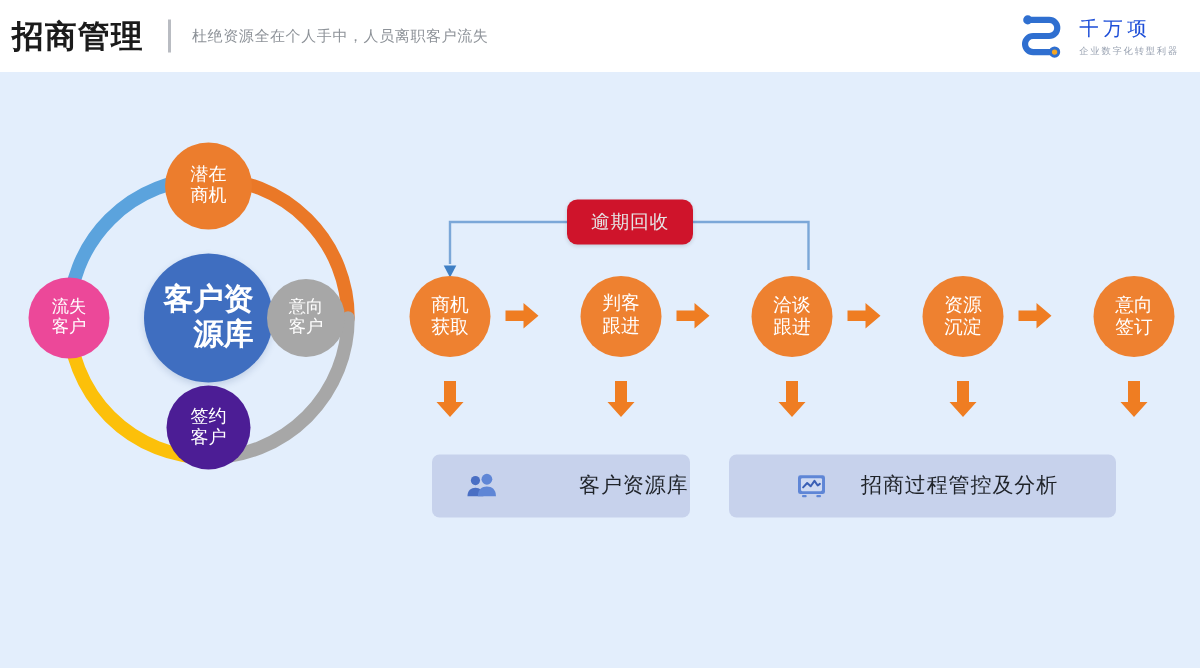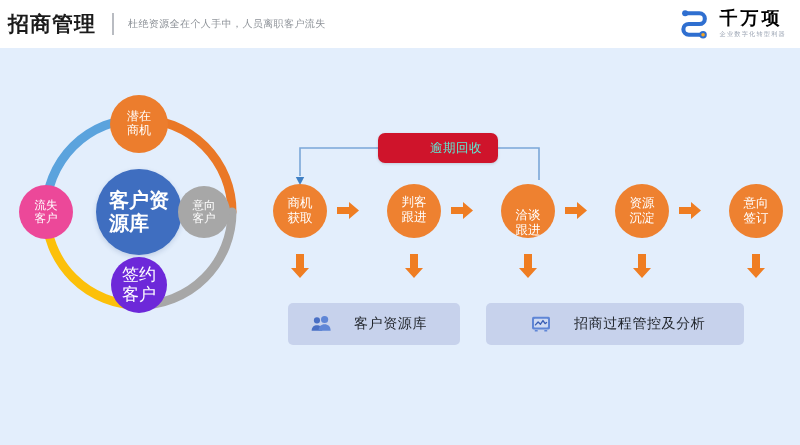--- a/index.html
+++ b/index.html
@@ -25,83 +25,82 @@
   #header-subtitle{
     font-size:10px;color:#8d9298;letter-spacing:.4px;
   }
   #logo{
     position:absolute;right:14px;top:7px;
     display:flex;align-items:center;
   }
   #logo-mark{width:36px;height:34px;margin-right:7px;}
   #logo-text-wrap{display:flex;flex-direction:column;justify-content:center;}
   #logo-name{
-    font-size:18px;font-weight:bold;color:#000000;letter-spacing:3px;
+    font-size:13px;font-weight:normal;color:#1d4ed8;letter-spacing:3px;
     line-height:19px;
   }
   #logo-tagline{
     font-size:6.2px;color:#9aa3b2;letter-spacing:1.2px;margin-top:2px;
   }
 
   
   #wheel{position:absolute;left:14px;top:92px;width:250px;height:240px;}
   #wheel svg{position:absolute;left:0;top:0;}
   .node{
     position:absolute;border-radius:50%;
     display:flex;flex-direction:column;align-items:center;justify-content:center;
-    color:#fff;text-align:left;line-height:1.15;
+    color:#fff;text-align:right;line-height:1.15;
   }
   #node-center{
     width:86px;height:86px;left:82px;top:77px;
     background:#3f6ec0;font-size:20px;font-weight:bold;
     box-shadow:0 2px 5px rgba(40,70,130,.18);
   }
   #node-top{
     width:58px;height:58px;left:96px;top:3px;
     background:#ec7d2d;font-size:12px;
   }
   #node-right{
     width:52px;height:52px;left:164px;top:94px;
     background:#a7a7a7;font-size:11.5px;
   }
   #node-bottom{
     width:56px;height:56px;left:97px;top:165px;
-    background:#6d28d9;font-size:17px;
+    background:#4c1d95;font-size:12px;
   }
   #node-left{
     width:54px;height:54px;left:5px;top:93px;
     background:#ec4899;font-size:11.5px;
   }
 
   
   #flow{position:absolute;left:266px;top:92px;width:524px;height:250px;}
   #flow svg{position:absolute;left:0;top:0;}
   .step{
     position:absolute;width:54px;height:54px;border-radius:50%;
     background:#ee8130;color:#fff;
     display:flex;flex-direction:column;align-items:center;justify-content:center;
     font-size:12.5px;line-height:1.2;text-align:center;
   }
   #badge{
     position:absolute;left:112px;top:41px;width:84px;height:30px;
     background:#cf142b;border-radius:7px;
     display:flex;align-items:center;justify-content:center;
-    color:#5eead4;font-size:12.5px;letter-spacing:.5px;
+    color:#e5e5e5;font-size:12.5px;letter-spacing:.5px;
     box-shadow:0 1px 3px rgba(0,0,0,.15);
-    padding-left:36px;
   }
 
   
   #panels{position:absolute;left:288px;top:303px;width:456px;height:42px;}
   .panel{
     position:absolute;height:42px;border-radius:5px;
     background:#c7d2ec;
     display:flex;align-items:center;
   }
-  #panel-left{left:0;width:172px;}
+  #panel-left{left:0;width:172px;gap:32px;}
   #panel-right{left:198px;width:258px;font-family:Liberation Serif, serif;}
   .panel-icon{margin-left:22px;width:22px;height:18px;flex:0 0 auto;}
   #panel-right .panel-icon{margin-left:44px;}
   .panel-label{
     margin-left:22px;font-size:14px;color:#1f2329;letter-spacing:.6px;
   }
 </style>
 </head>
 <body>
 
@@ -199,21 +198,21 @@
         <div>商机</div>
         <div>获取</div>
       </span>
   </div>
   <div class="step" style="left:121px;top:92px;font-family:Liberation Mono, monospace;">
     <span>
         <div>判客</div>
         <div>跟进</div>
       </span>
   </div>
-  <div class="step" style="left:235px;top:92px;justify-content:flex-end;">
+  <div class="step" style="left:235px;top:92px;">
     <span>
         <div>洽谈</div>
         <div>跟进</div>
       </span>
   </div>
   <div class="step" style="left:349px;top:92px;">
     <span>
         <div>资源</div>
         <div>沉淀</div>
       </span>

